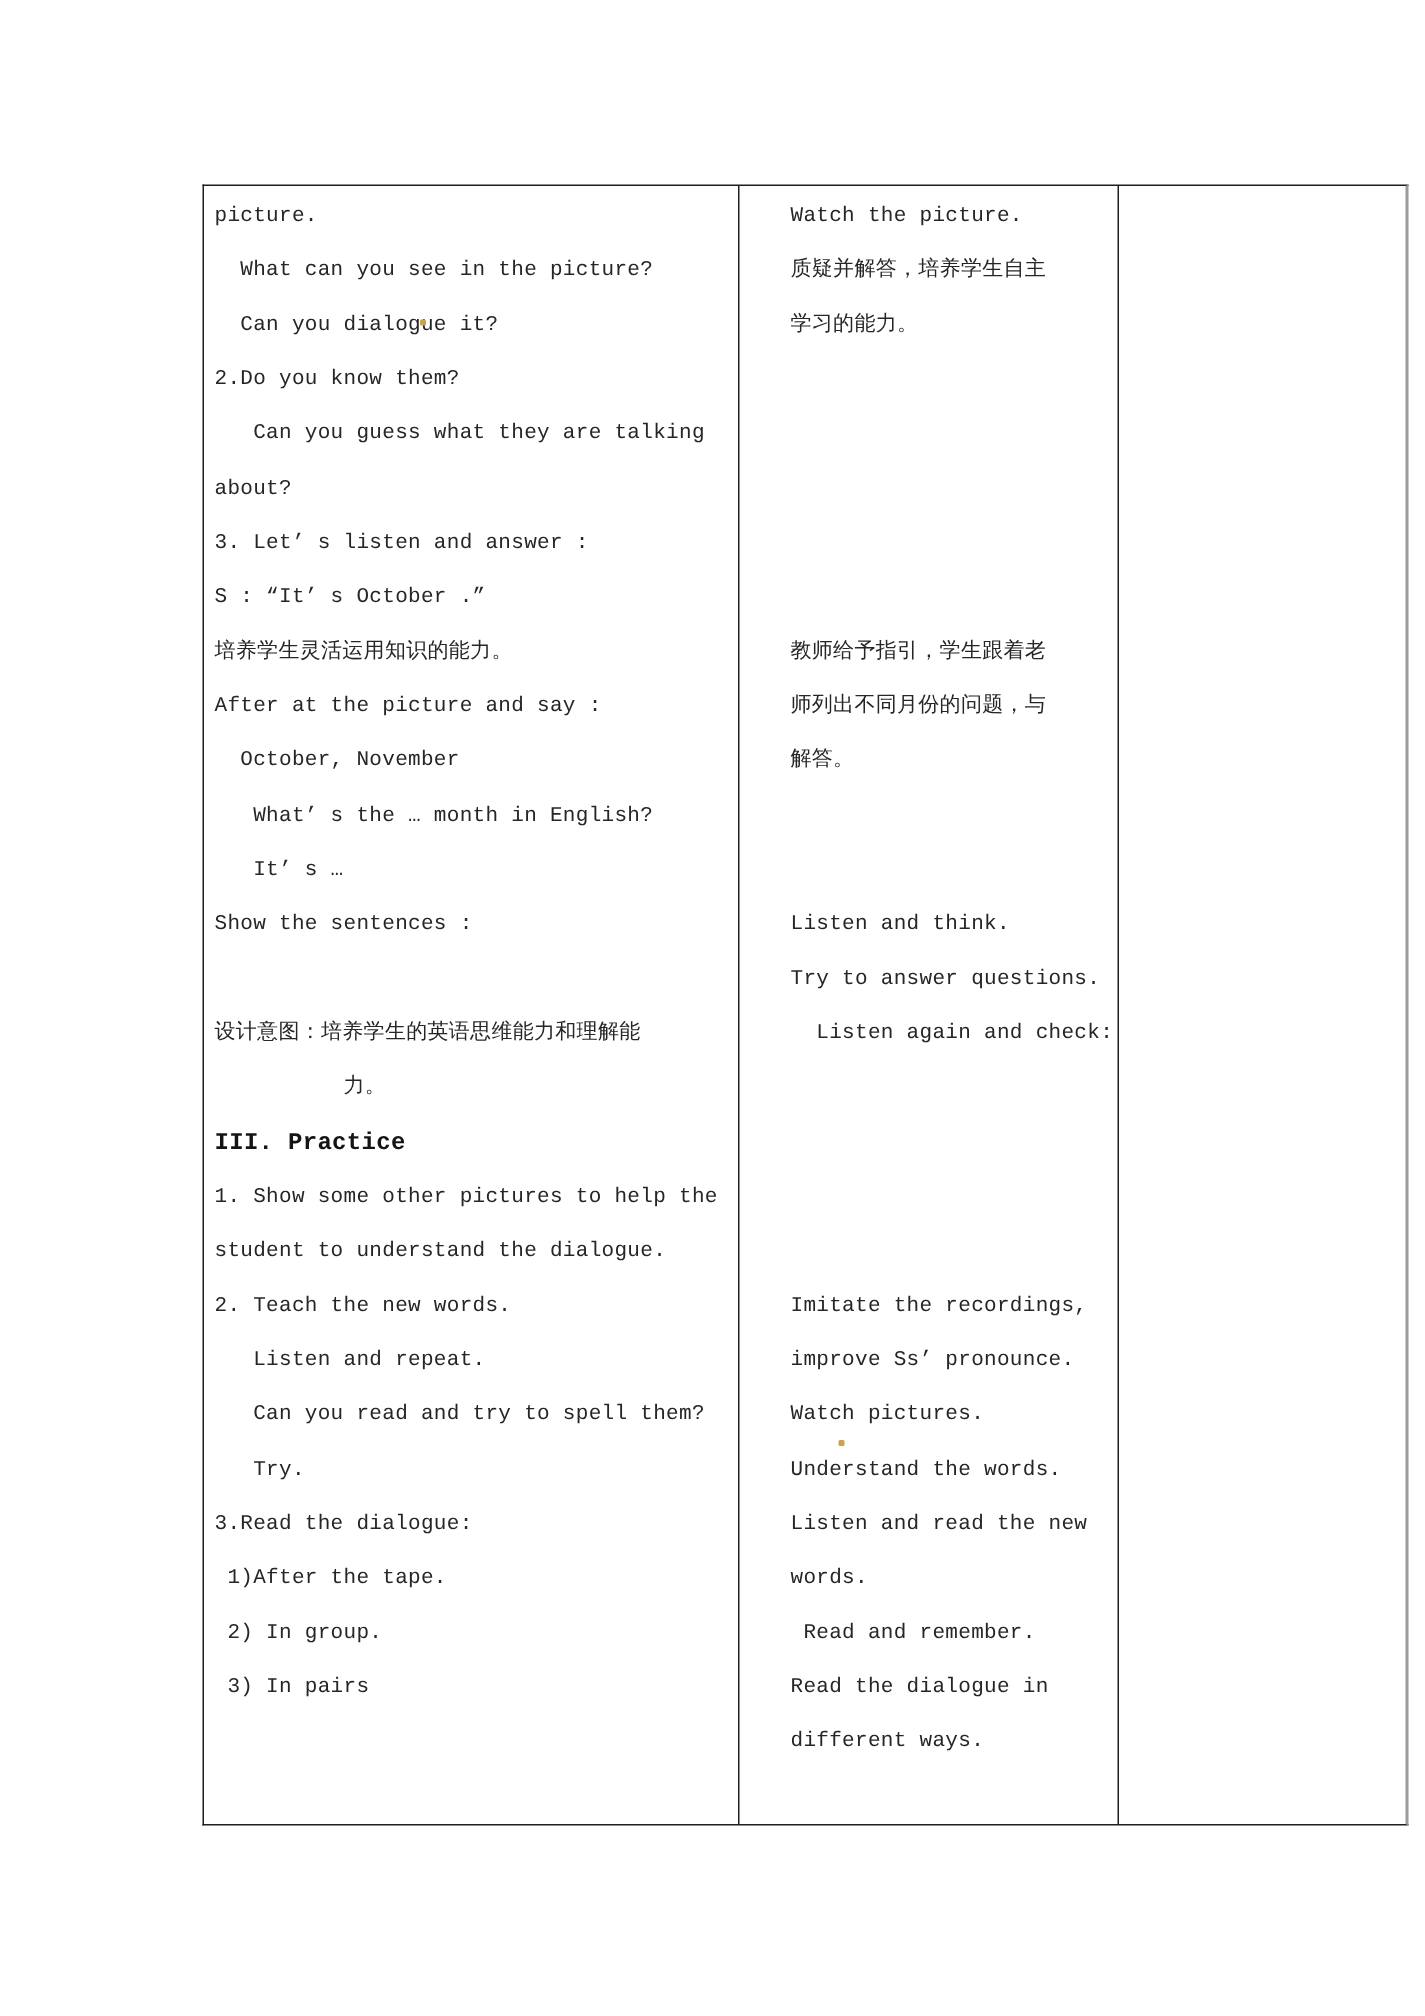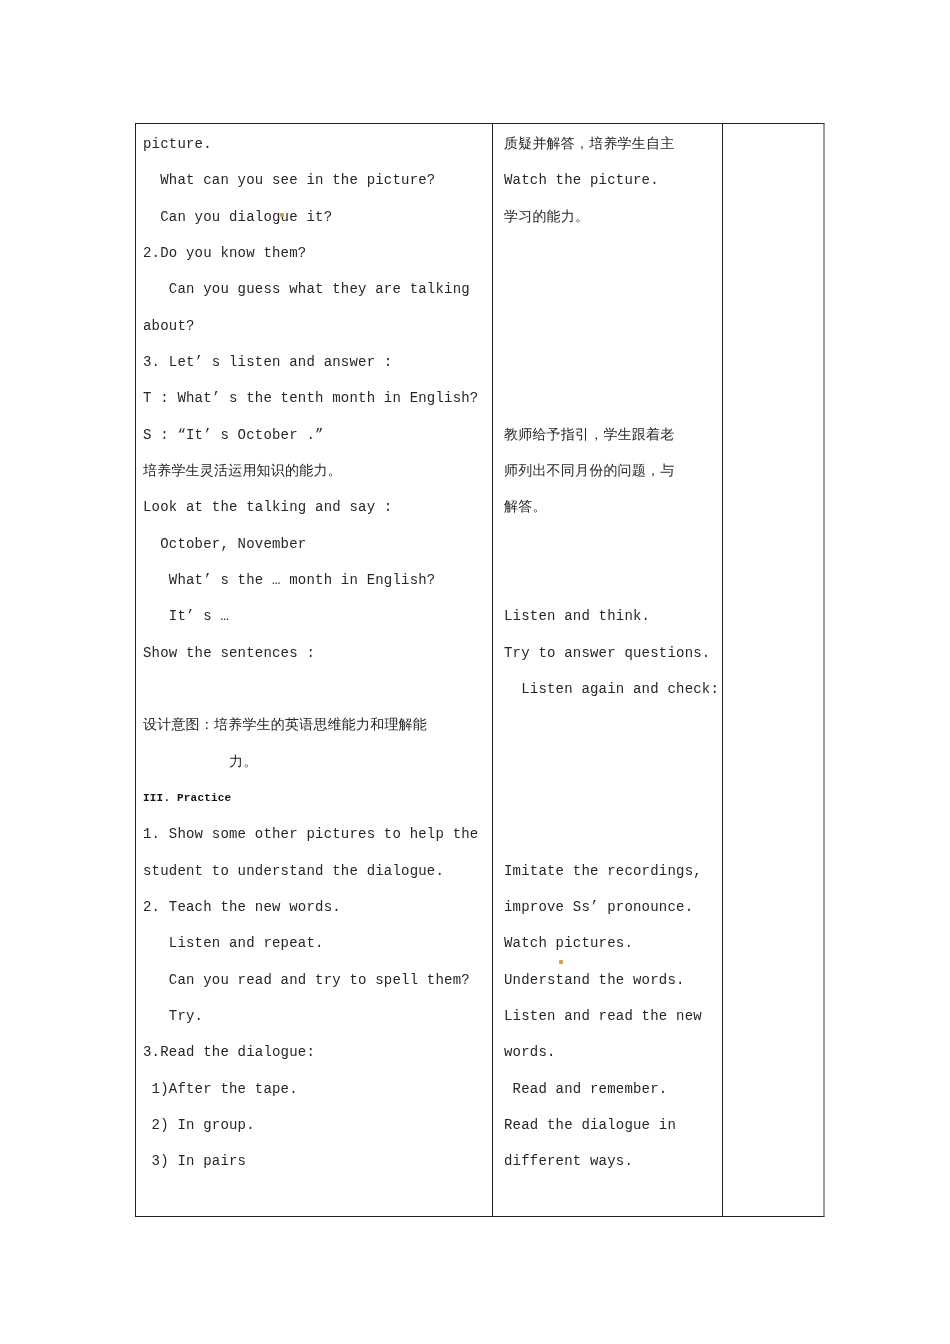--- a/index.html
+++ b/index.html
@@ -12,29 +12,30 @@
     width: 950px;
     height: 1344px;
     background: #ffffff;
     overflow: hidden;
     font-family: "Liberation Mono", "DejaVu Sans Mono", monospace;
   }
   .doc-table {
     position: absolute;
     left: 135px;
     top: 123px;
-    width: 690px;
+    width: 804px;
     height: 1094px;
     box-sizing: border-box;
     border-top: 1px solid #1f1f1f;
     border-left: 1px solid #1f1f1f;
     border-bottom: 1px solid #1f1f1f;
     border-right: 2px solid #9c9c9c;
     display: flex;
     background: #ffffff;
+    gap: 23px;
   }
   .col {
     box-sizing: border-box;
     padding: 2px 5px 0 7px;
     overflow: hidden;
   }
   .col1 {
     width: 357px;
     border-right: 1px solid #1f1f1f;
   }
@@ -49,21 +50,21 @@
   .line {
     height: 36.33px;
     line-height: 36.33px;
     white-space: pre;
     font-size: 14px;
     letter-spacing: 0.2px;
     color: #262626;
   }
   .line.bold {
     font-weight: bold;
-    font-size: 11px;
+    font-size: 16px;
     color: #141414;
   }
   .stray-dot {
     position: absolute;
     width: 4px;
     height: 4px;
     border-radius: 1px;
   }
 </style>
 </head>
@@ -72,46 +73,45 @@
 <div class="page">
   <div class="doc-table">
     <div class="col col1">
         <div class="line">picture.</div>
         <div class="line">  What can you see in the picture?</div>
         <div class="line">  Can you dialogue it?</div>
         <div class="line">2.Do you know them?</div>
         <div class="line">   Can you guess what they are talking</div>
         <div class="line">about?</div>
         <div class="line">3. Let’ s listen and answer :</div>
-        <div class="line">T : What’ s the tenth month in English?</div>
         <div class="line">S : “It’ s October .”</div>
         <div class="line">培养学生灵活运用知识的能力。</div>
-        <div class="line">Look at the talking and say :</div>
+        <div class="line">After at the picture and say :</div>
         <div class="line">  October, November</div>
         <div class="line">   What’ s the … month in English?</div>
         <div class="line">   It’ s …</div>
         <div class="line">Show the sentences :</div>
         <div class="line">&nbsp;</div>
         <div class="line">设计意图：培养学生的英语思维能力和理解能</div>
         <div class="line">          力。</div>
         <div class="line bold">III. Practice</div>
         <div class="line">1. Show some other pictures to help the</div>
         <div class="line">student to understand the dialogue.</div>
         <div class="line">2. Teach the new words.</div>
         <div class="line">   Listen and repeat.</div>
         <div class="line">   Can you read and try to spell them?</div>
         <div class="line">   Try.</div>
         <div class="line">3.Read the dialogue:</div>
         <div class="line"> 1)After the tape.</div>
         <div class="line"> 2) In group.</div>
         <div class="line"> 3) In pairs</div>
       </div>
     <div class="col col2">
+        <div class="line">Watch the picture.</div>
         <div class="line">质疑并解答，培养学生自主</div>
-        <div class="line">Watch the picture.</div>
         <div class="line">学习的能力。</div>
         <div class="line">&nbsp;</div>
         <div class="line">&nbsp;</div>
         <div class="line">&nbsp;</div>
         <div class="line">&nbsp;</div>
         <div class="line">&nbsp;</div>
         <div class="line">教师给予指引，学生跟着老</div>
         <div class="line">师列出不同月份的问题，与</div>
         <div class="line">解答。</div>
         <div class="line">&nbsp;</div>

